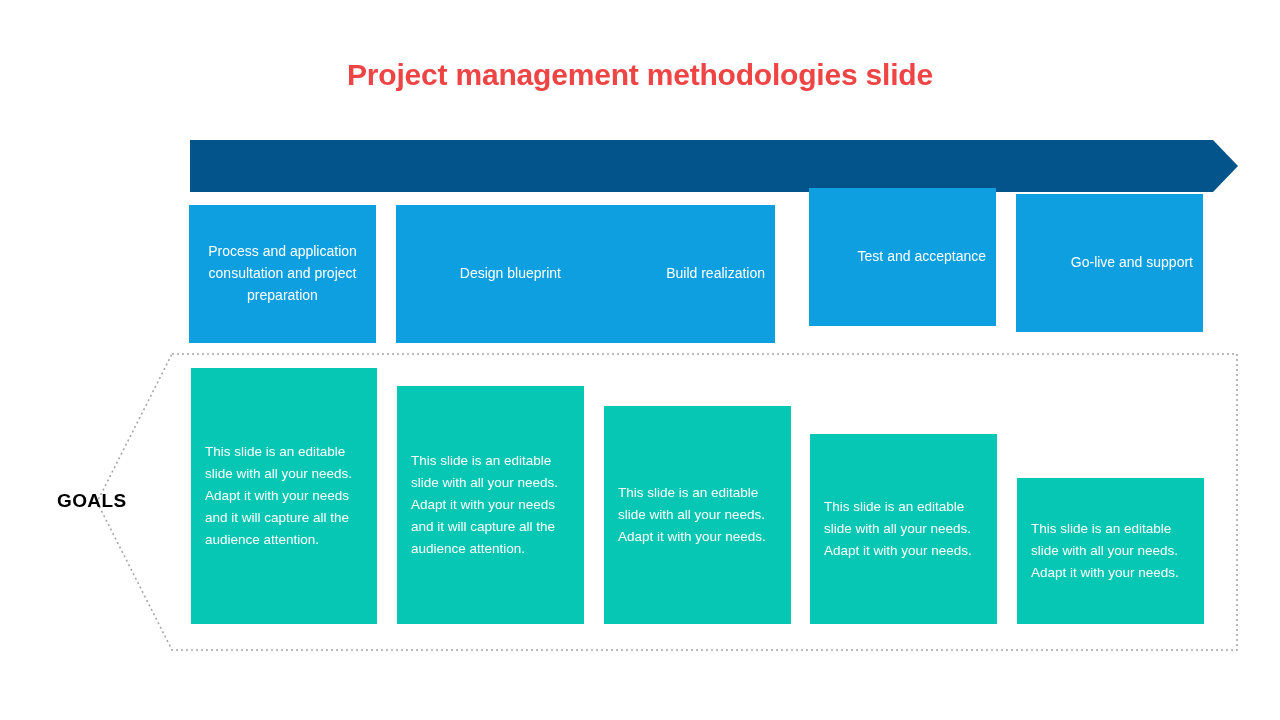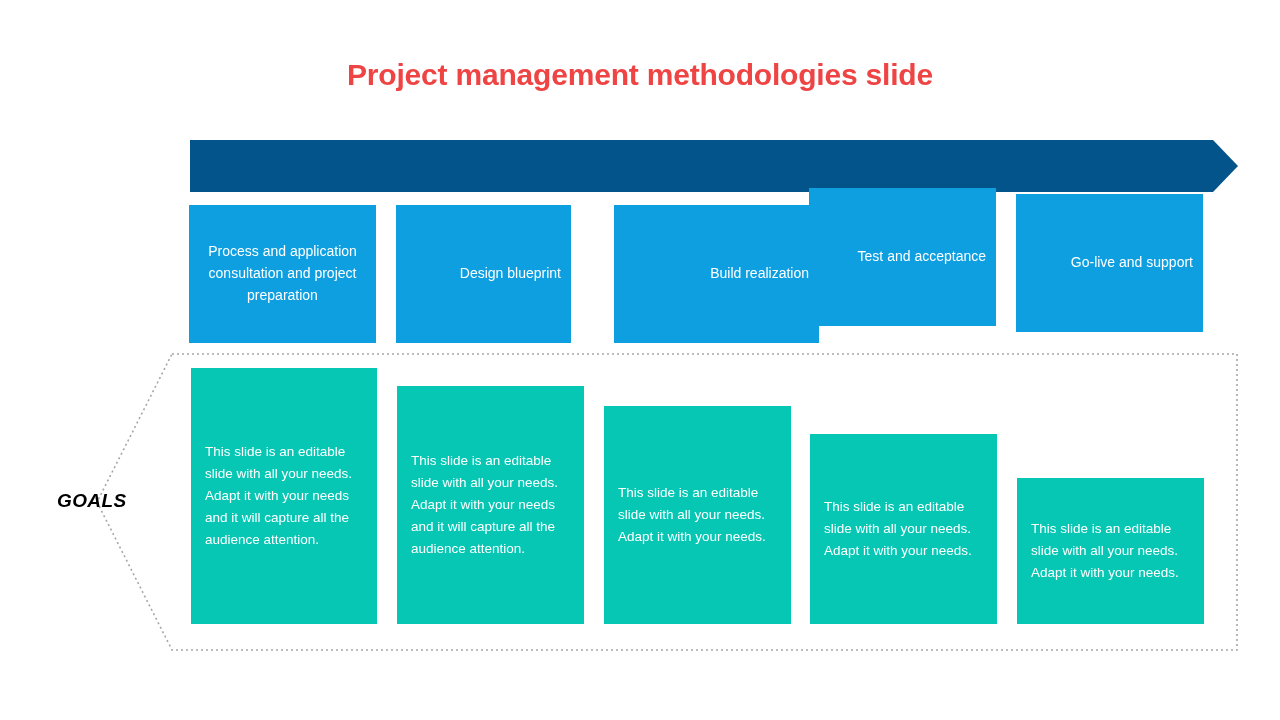--- a/index.html
+++ b/index.html
@@ -89,21 +89,20 @@
   }
   #goals-label {
     position: absolute;
     left: 57px;
     top: 490px;
     font-size: 19px;
     font-weight: bold;
     color: #000000;
     letter-spacing: 0.4px;
     font-family: "Liberation Sans", sans-serif;
-    font-style: italic;
   }
 
   
   .goal-box {
     position: absolute;
     background: #06c7b4;
     color: #ffffff;
     font-size: 13.5px;
     line-height: 1.62;
     padding: 0 14px;
@@ -129,21 +128,21 @@
       <div class="banner-label" style="left: 937px; width: 117px;">YOUR TEXT</div>
     </div>
 
   <div id="phase-boxes">
       <div class="phase-box" style="left: 189px; top: 205px; width: 187px; height: 138px;">
         <span>Process  and application consultation and project preparation</span>
       </div>
       <div class="phase-box" style="left: 396px; top: 205px; width: 175px; height: 138px;">
         <span>Design blueprint</span>
       </div>
-      <div class="phase-box" style="left: 614px; top: 205px; width: 205px; height: 138px;">
+      <div class="phase-box" style="left: 570px; top: 205px; width: 205px; height: 138px;">
         <span>Build realization</span>
       </div>
       <div class="phase-box" style="left: 809px; top: 188px; width: 187px; height: 138px;">
         <span>Test and acceptance</span>
       </div>
       <div class="phase-box" style="left: 1016px; top: 194px; width: 187px; height: 138px;">
         <span>Go-live and support</span>
       </div>
     </div>
 

